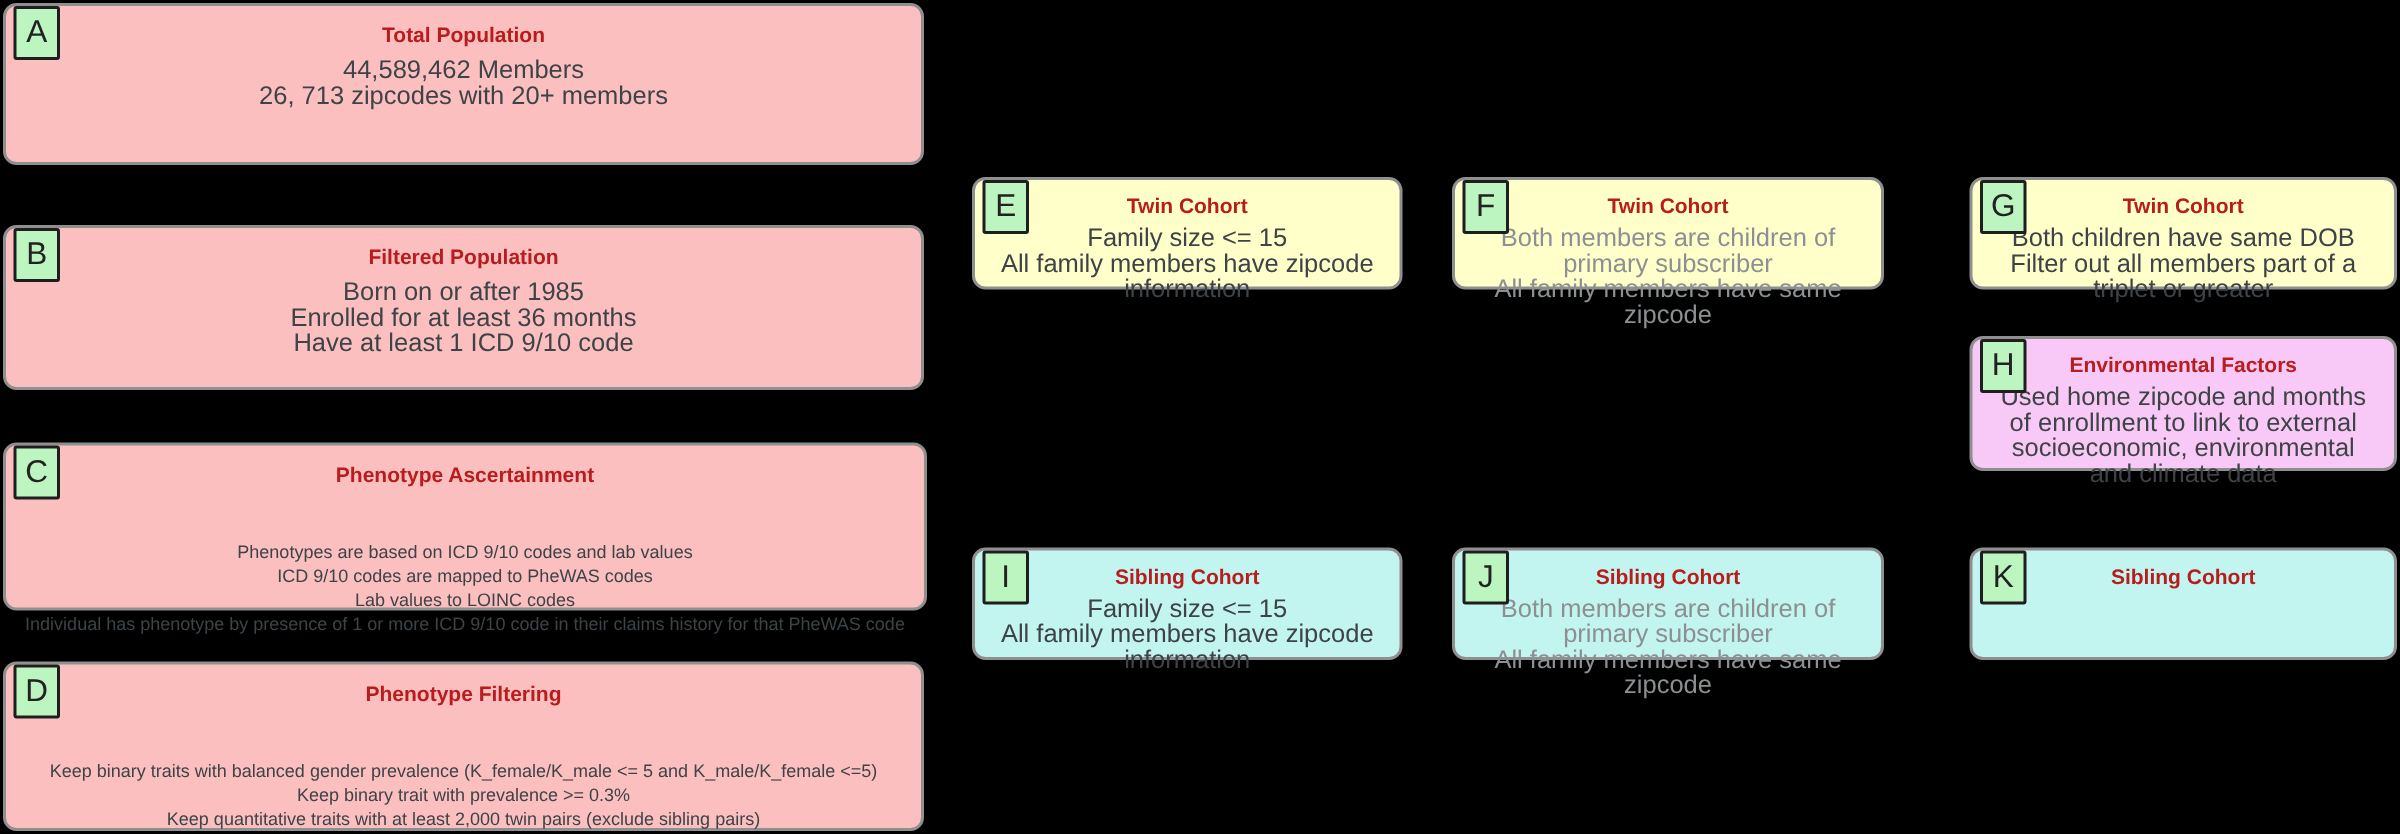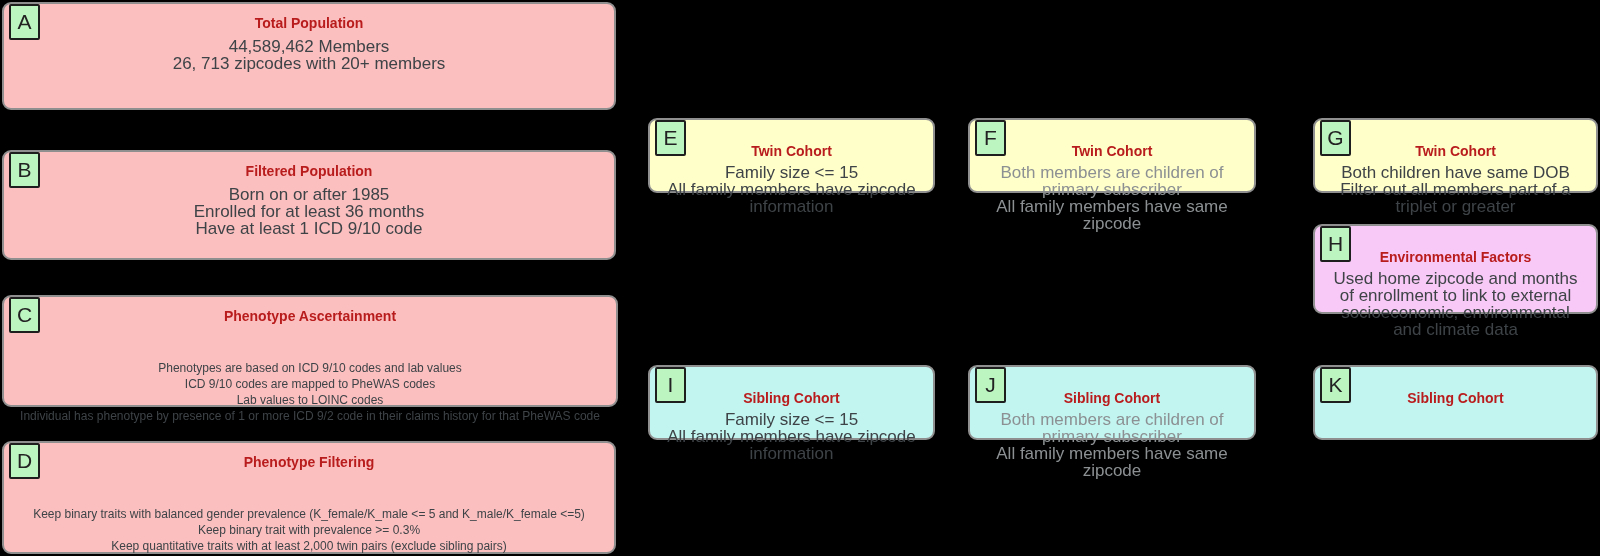--- a/index.html
+++ b/index.html
@@ -34,21 +34,21 @@
     color:#b91c1c;
     padding-top:11px;
   }
   .body{
     font-size:17px;
     color:#3e4347;
     margin-top:7px;
     line-height:17px;
     padding:0 6px;
   }
-  .row2 .title{padding-top:23px;}
+  .row2 .title{padding-top:9px;}
   .row2 .body{margin-top:5px;}
   .muted .body{color:#8c9092;}
   .fine .body{font-size:12px;line-height:16px;margin-top:36px;}
   .wrap .body{padding:0 10px;}
 
   
   .n-a{left:2px;  top:2px;   width:614px;height:108px;}
   .n-b{left:2px;  top:150px; width:614px;height:110px;}
   .n-c{left:2px;  top:295px; width:616px;height:112px;}
   .n-d{left:2px;  top:441px; width:614px;height:113px;}
@@ -82,21 +82,21 @@
   </div>
 </div>
 
 <div class="node n-c fine" style="background: rgb(251, 191, 191);">
   <div class="badge" style="background: rgb(189, 245, 193);">C</div>
   <div class="title">Phenotype Ascertainment</div>
   <div class="body">
     <div>Phenotypes are based on ICD 9/10 codes and lab values</div>
     <div>ICD 9/10 codes are mapped to PheWAS codes</div>
     <div>Lab values to LOINC codes</div>
-    <div>Individual has phenotype by presence of 1 or more ICD 9/2 code in their claims history for that PheWAS code</div>
+    <div>Individual has phenotype by presence of 1 or more ICD 9/10 code in their claims history for that PheWAS code</div>
   </div>
 </div>
 
 <div class="node n-d fine" style="background: rgb(251, 191, 191);">
   <div class="badge" style="background: rgb(189, 245, 193);">D</div>
   <div class="title">Phenotype Filtering</div>
   <div class="body">
     <div>Keep binary traits with balanced gender prevalence (K_female/K_male &lt;= 5 and K_male/K_female &lt;=5)</div>
     <div>Keep binary trait with prevalence &gt;= 0.3%</div>
     <div>Keep quantitative traits with at least 2,000 twin pairs (exclude sibling pairs)</div>

